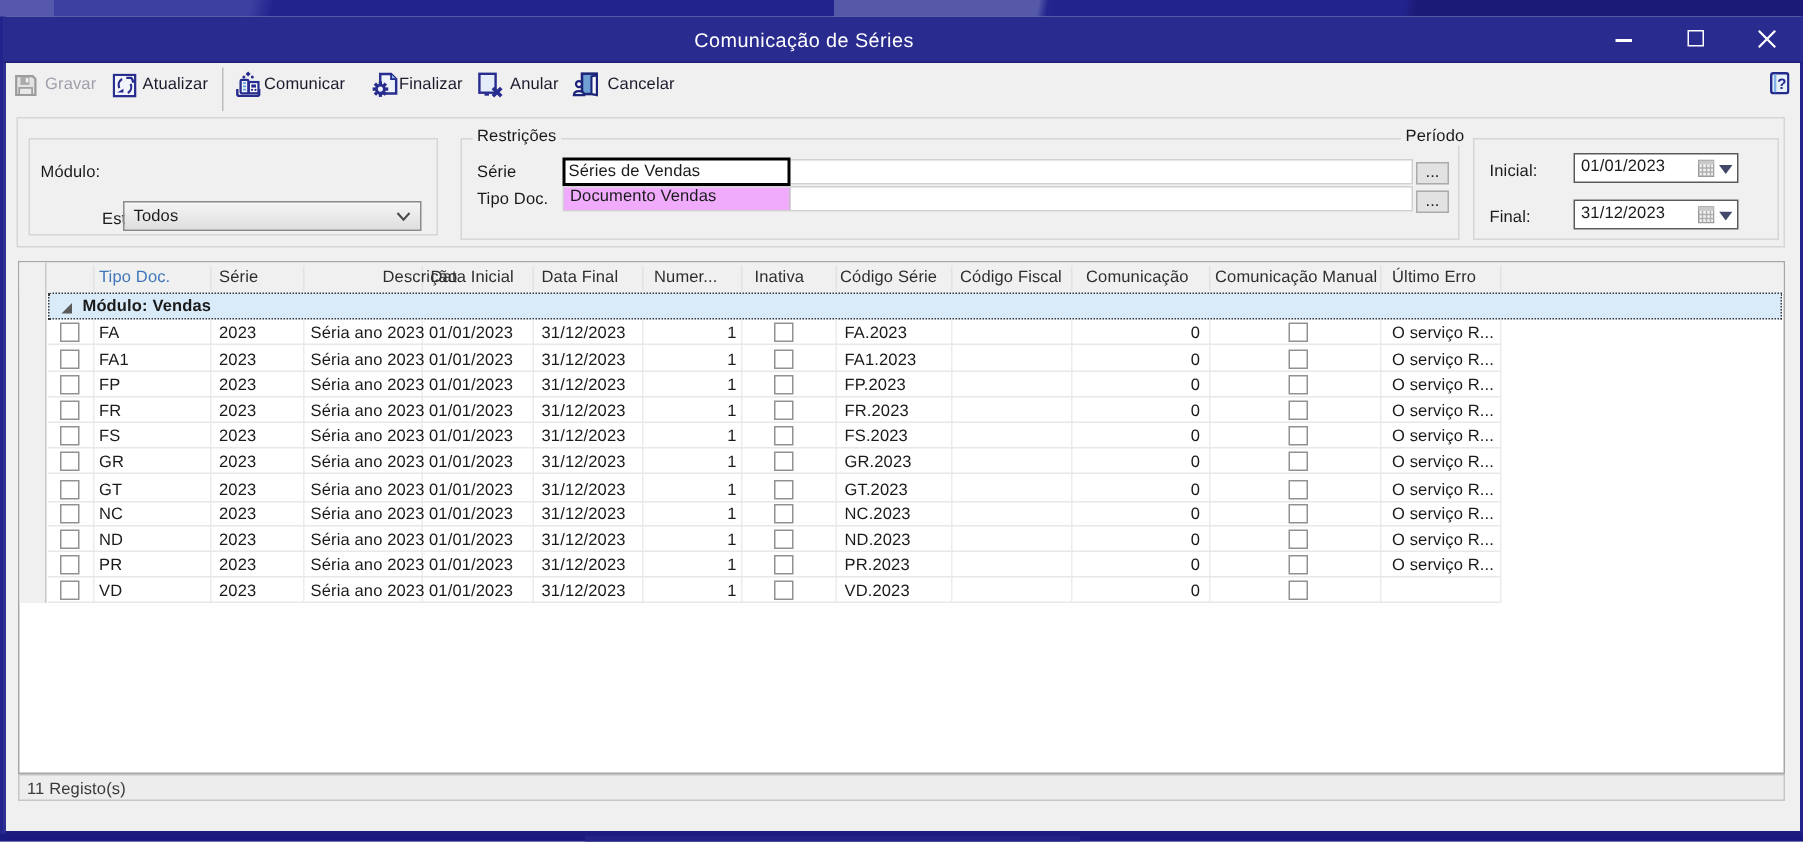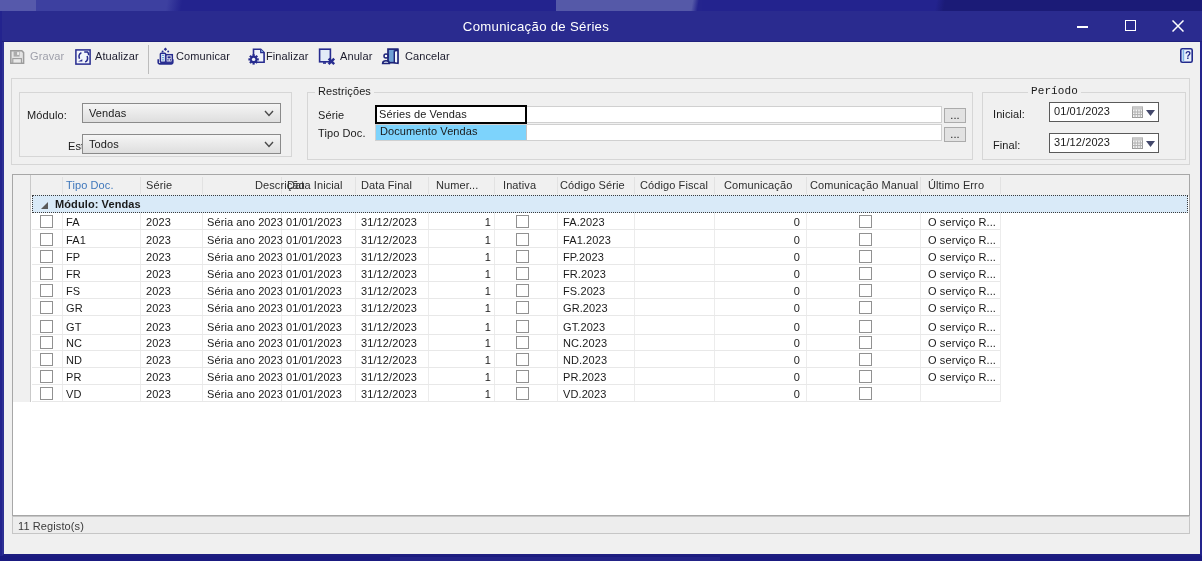--- a/index.html
+++ b/index.html
@@ -124,51 +124,45 @@
     <div class="capbtn" style="left:1075px;top:15px;width:11px;height:2px;background:#fff;"></div>
     <div class="capbtn" style="left:1123px;top:9px;width:11px;height:11px;border:1.5px solid #fff;"></div>
     <svg class="capbtn" style="left:1170px;top:9px;" width="12" height="12" viewBox="0 0 12 12">
         <path d="M0.5 0.5 L11.5 11.5 M11.5 0.5 L0.5 11.5" stroke="#fff" stroke-width="1.5"></path>
       </svg>
   </div>
 
   <div id="filter">
     <div class="gbox" style="left:7px;top:13px;width:273px;height:65px;"></div>
     <div class="flab" style="left:15px;top:30px;">Módulo:</div>
-    <div class="combo" style="left:70px;top:24px;width:199px;height:20px;">
-        <div class="ctext">Vendas</div>
-        <svg style="position:absolute;right:6px;top:6px;" width="10" height="7" viewBox="0 0 10 7">
-          <path d="M1 1 L5 5.4 L9 1" fill="none" stroke="#4a4a4a" stroke-width="1.4"></path>
-        </svg>
-      </div>
     <div class="flab" style="left:32px;top:61px;margin-left:24px;">Estado:</div>
     <div class="combo" style="left:70px;top:55px;width:199px;height:20px;">
         <div class="ctext">Todos</div>
         <svg style="position:absolute;right:6px;top:6px;" width="10" height="7" viewBox="0 0 10 7">
           <path d="M1 1 L5 5.4 L9 1" fill="none" stroke="#4a4a4a" stroke-width="1.4"></path>
         </svg>
       </div>
 
     <div class="gbox" style="left:295px;top:13px;width:666px;height:68px;"></div>
     <div class="glab" style="left:303px;top:6px;">Restrições</div>
     <div class="flab" style="left:306px;top:30px;">Série</div>
     <div class="abs" style="left:363px;top:27px;width:567px;height:17px;background:#fff;border:1px solid #d0d0d0;"></div>
     <div class="abs" style="left:363px;top:26px;width:152px;height:19px;background:#fff;border:2px solid #000;">
         <div style="position:absolute;left:2px;top:1px;font-size:11px;">Séries de Vendas</div>
       </div>
     <div class="flab" style="left:306px;top:48px;">Tipo Doc.</div>
     <div class="abs" style="left:363px;top:45px;width:567px;height:17px;background:#fff;border:1px solid #d0d0d0;"></div>
-    <div class="abs" style="left:364px;top:46px;width:151px;height:15px;background:#7dd3fc;border-right:1px solid #c4c4c4;">
+    <div class="abs" style="left:364px;top:46px;width:151px;height:15px;background:#f0abfc;border-right:1px solid #c4c4c4;">
         <div style="position:absolute;left:4px;top:0px;font-size:11px;">Documento Vendas</div>
       </div>
     <div class="dots" style="left:932px;top:29px;width:22px;height:15px;">...</div>
     <div class="dots" style="left:932px;top:48px;width:22px;height:15px;">...</div>
 
     <div class="gbox" style="left:970px;top:13px;width:204px;height:68px;"></div>
-    <div class="glab" style="left:1016px;top:6px;font-family:Liberation Mono, monospace;">Período</div>
+    <div class="glab" style="left:922px;top:6px;">Período</div>
     <div class="flab" style="left:981px;top:29px;">Inicial:</div>
     <div class="datef" style="left:1037px;top:23px;width:110px;height:20px;">
         <div style="position:absolute;left:4px;top:2px;font-size:11px;">01/01/2023</div>
         <svg style="position:absolute;left:82px;top:3px;" width="11" height="12" viewBox="0 0 11 12">
           <rect x="0.5" y="1" width="10" height="10.5" fill="#f4f4f4" stroke="#9a9a9a"></rect>
           <rect x="0.5" y="1" width="10" height="2.6" fill="#c9c9c9"></rect>
           <g stroke="#b0b0b0">
             <path d="M0.5 6 h10 M0.5 8.6 h10 M3 3.6 v7.9 M5.7 3.6 v7.9 M8.3 3.6 v7.9"></path>
           </g>
         </svg>

